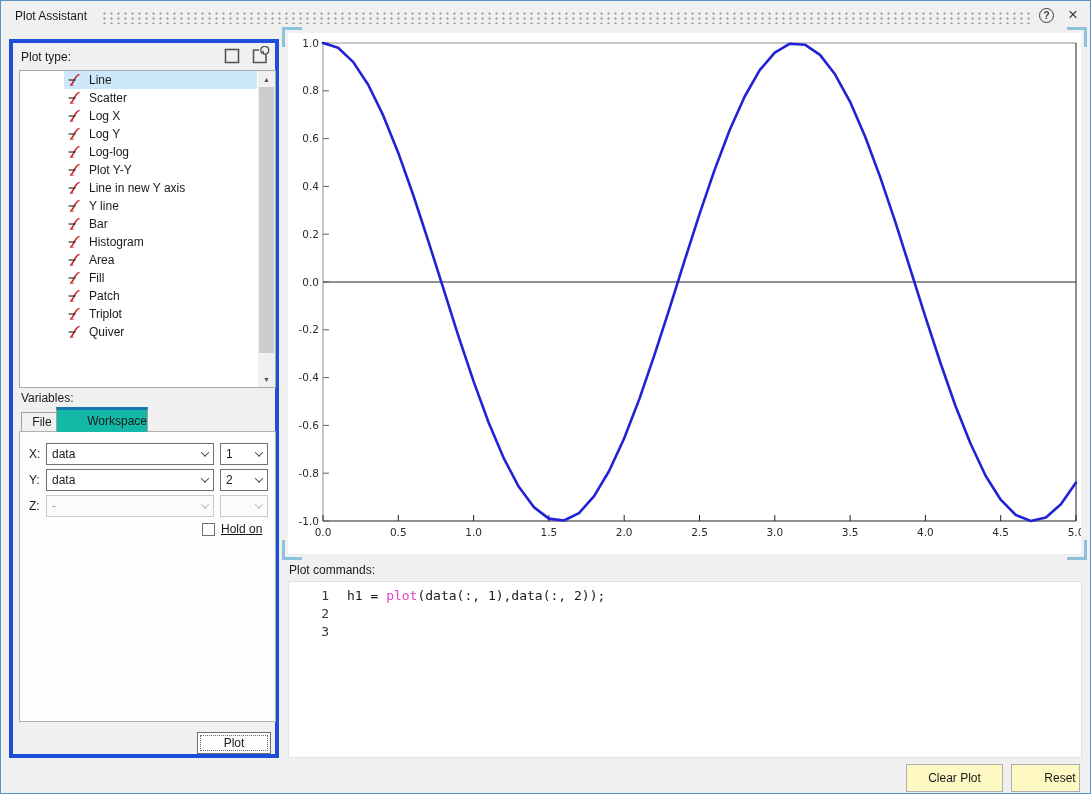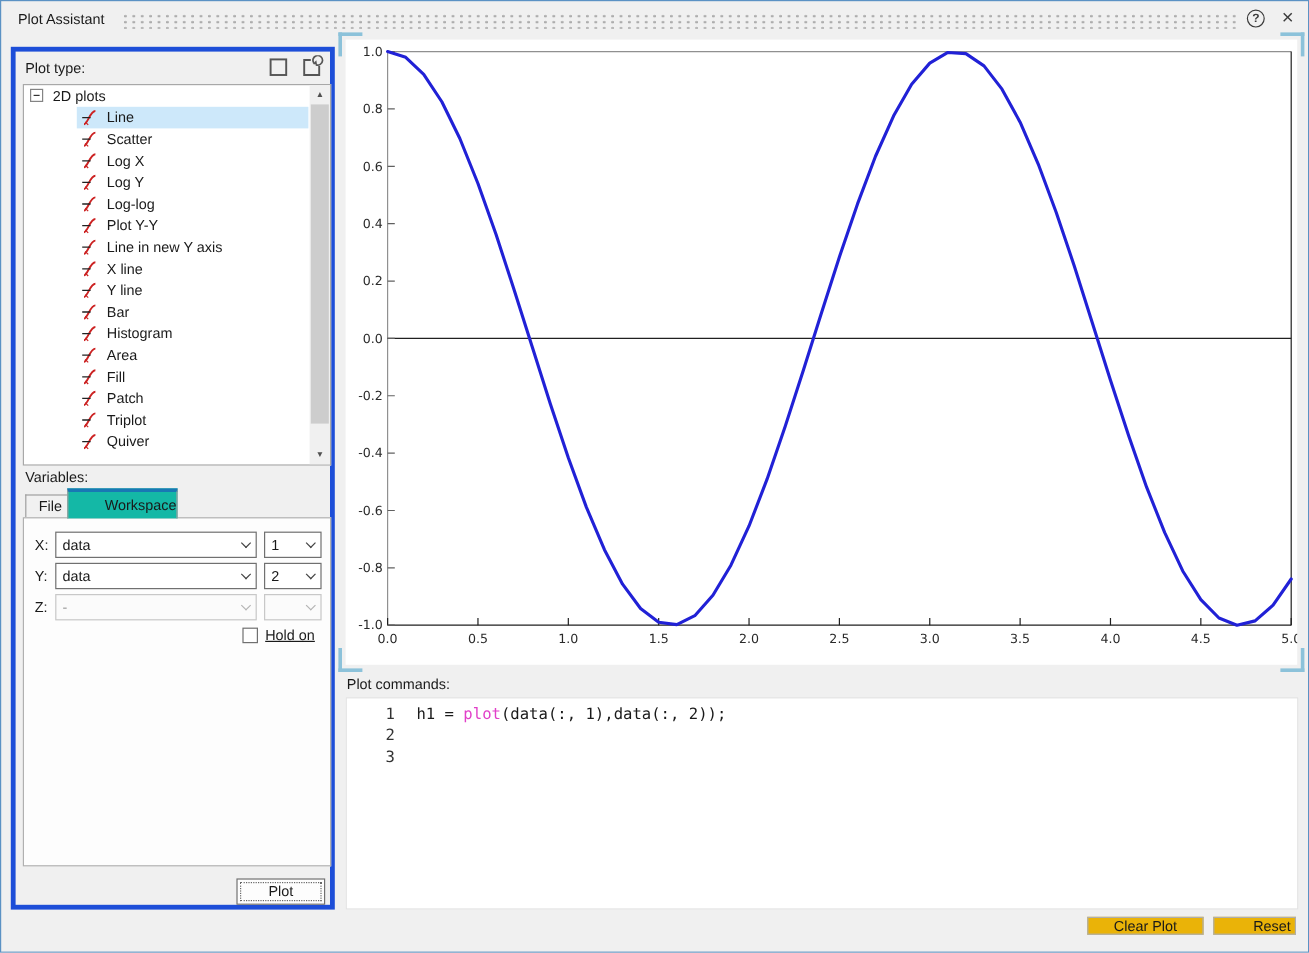--- a/index.html
+++ b/index.html
@@ -78,21 +78,21 @@
   .corner.bl { left:281px; top:539px; border-left:3px solid #8cc2da; border-bottom:3px solid #8cc2da; }
   .corner.br { left:1066px; top:539px; border-right:3px solid #8cc2da; border-bottom:3px solid #8cc2da; }
 
   .commands-label { position:absolute; left:288px; top:562px; }
   .code-panel { position:absolute; left:287px; top:580px; width:794px; height:177px; background:#fff;
                 border:1px solid #e2e2e2; font-family:"DejaVu Sans Mono",monospace; font-size:13px; padding-top:5px; }
   .code-line { height:18px; line-height:18px; display:flex; }
   .lnum { width:40px; text-align:right; }
   .ctext { margin-left:18px; white-space:pre; }
 
-  .footer-btn { position:absolute; top:763px; height:15px; background:#eab308; border:1px solid #aeaeae;
+  .footer-btn { position:absolute; top:763px; height:28px; background:#fef9c3; border:1px solid #aeaeae;
                 display:flex; align-items:center; justify-content:center; }
   .clear-plot-btn { left:905px; width:97px; }
   .reset-btn { left:1010px; width:69px;padding-left:29px; }
 </style>
 </head>
 <body>
 
 <div id="window">
 
   <div class="titlebar">
@@ -117,26 +117,20 @@
         <svg width="20" height="20" viewBox="0 0 20 20">
           <path d="M16 9 V16.5 H3.5 V4 H9" fill="none" stroke="#555" stroke-width="1.6"></path>
           <path d="M11.5 6.5 A4 4 0 1 1 13.2 7.9" fill="none" stroke="#555" stroke-width="1.4"></path>
           <path d="M13.6 4.2 L14.2 8 L10.6 7.4 Z" fill="#555"></path>
         </svg>
       </span>
     </div>
 
     <div class="tree-box">
       <div class="tree-inner">
-        <div class="tree-root-row">
-          <span class="expand-box">
-              <span></span>
-            </span>
-          <span class="tree-root-label">2D plots</span>
-        </div>
         <div>
             <div class="tree-row selected">
               <span class="tree-icon"><svg width="15" height="14" viewBox="0 0 15 14">
                   <path d="M3 12.5 C6 12.5 8 1.5 12.5 1.5" fill="none" stroke="#c22" stroke-width="1.6"></path>
                   <line x1="1.5" y1="7" x2="8.5" y2="7" stroke="#222" stroke-width="1.1"></line>
                   <line x1="4" y1="10.5" x2="6.5" y2="13" stroke="#c22" stroke-width="1"></line>
                 </svg></span>
               <span class="tree-label">Line</span>
             </div>
             <div class="tree-row">
@@ -179,28 +173,20 @@
                 </svg></span>
               <span class="tree-label">Plot Y-Y</span>
             </div>
             <div class="tree-row">
               <span class="tree-icon"><svg width="15" height="14" viewBox="0 0 15 14">
                   <path d="M3 12.5 C6 12.5 8 1.5 12.5 1.5" fill="none" stroke="#c22" stroke-width="1.6"></path>
                   <line x1="1.5" y1="7" x2="8.5" y2="7" stroke="#222" stroke-width="1.1"></line>
                   <line x1="4" y1="10.5" x2="6.5" y2="13" stroke="#c22" stroke-width="1"></line>
                 </svg></span>
               <span class="tree-label">Line in new Y axis</span>
-            </div>
-            <div class="tree-row">
-              <span class="tree-icon"><svg width="15" height="14" viewBox="0 0 15 14">
-                  <path d="M3 12.5 C6 12.5 8 1.5 12.5 1.5" fill="none" stroke="#c22" stroke-width="1.6"></path>
-                  <line x1="1.5" y1="7" x2="8.5" y2="7" stroke="#222" stroke-width="1.1"></line>
-                  <line x1="4" y1="10.5" x2="6.5" y2="13" stroke="#c22" stroke-width="1"></line>
-                </svg></span>
-              <span class="tree-label">X line</span>
             </div>
             <div class="tree-row">
               <span class="tree-icon"><svg width="15" height="14" viewBox="0 0 15 14">
                   <path d="M3 12.5 C6 12.5 8 1.5 12.5 1.5" fill="none" stroke="#c22" stroke-width="1.6"></path>
                   <line x1="1.5" y1="7" x2="8.5" y2="7" stroke="#222" stroke-width="1.1"></line>
                   <line x1="4" y1="10.5" x2="6.5" y2="13" stroke="#c22" stroke-width="1"></line>
                 </svg></span>
               <span class="tree-label">Y line</span>
             </div>
             <div class="tree-row">

